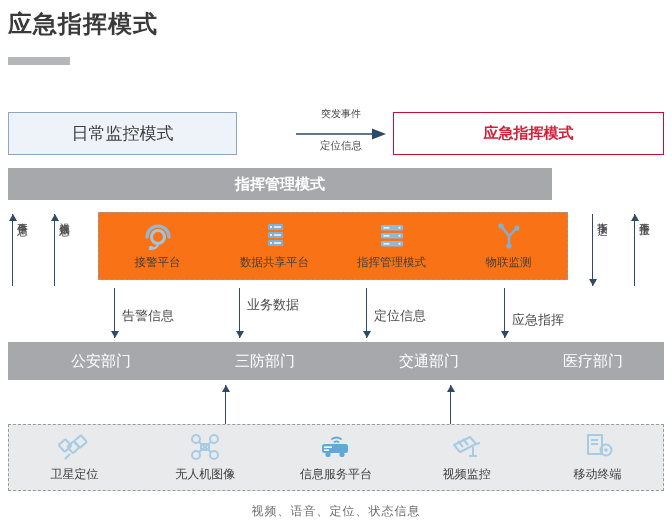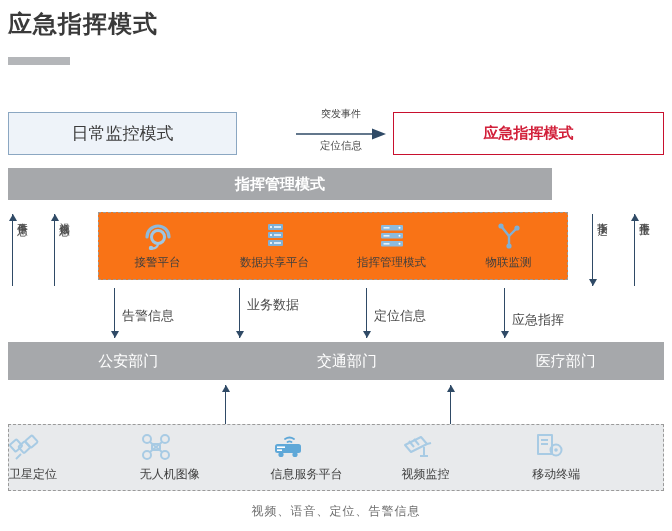--- a/index.html
+++ b/index.html
@@ -118,21 +118,21 @@
     border-bottom:7px solid #2f4a66;
   }
 
   
   .device-panel{
     position:absolute;left:8px;top:424px;width:656px;height:67px;
     background:#e8eaec;border:1px dashed #9a9a9a;
     display:flex;align-items:center;box-sizing:border-box;
   }
   .device-item{
-    flex:1;display:flex;flex-direction:column;align-items:flex-start;justify-content:center;gap:4px;
+    flex:1;display:flex;flex-direction:column;align-items:center;justify-content:center;gap:4px;
   }
   .device-label{font-size:12px;color:#3f3f3f;}
 
   .footer-note{
     position:absolute;left:0;top:503px;width:672px;text-align:center;
     font-size:12px;color:#6f6f6f;letter-spacing:1px;
   }
   svg{display:block;}
 </style>
 </head>
@@ -276,20 +276,21 @@
   <div class="flow-label" style="left:374px;top:307px;">定位信息</div>
 
   <div class="flow-arrow" style="left:500px;top:288px;">
       <div class="shaft"></div>
       <div class="head"></div>
     </div>
   <div class="flow-label" style="left:512px;top:311px;">应急指挥</div>
 
   <div class="dept-bar">
     <div class="dept-item">公安部门</div>
+    <div class="dept-item">三防部门</div>
     <div class="dept-item">交通部门</div>
     <div class="dept-item">医疗部门</div>
   </div>
 
   <div class="plain-arrow" style="left:221px;top:385px;">
       <div class="shaft"></div>
       <div class="head"></div>
     </div>
   <div class="plain-arrow" style="left:446px;top:385px;">
       <div class="shaft"></div>
@@ -366,15 +367,15 @@
             <circle cx="24" cy="18" r="5.5"></circle>
           </g>
           <circle cx="24" cy="18" r="1.8" fill="#a8cbe4"></circle>
         </svg>
       </span>
       <span class="device-label">移动终端</span>
     </div>
 
   </div>
 
-  <div class="footer-note">视频、语音、定位、告警信息</div>
+  <div class="footer-note">视频、语音、定位、状态信息</div>
 
 </div>
 
 </body></html>

